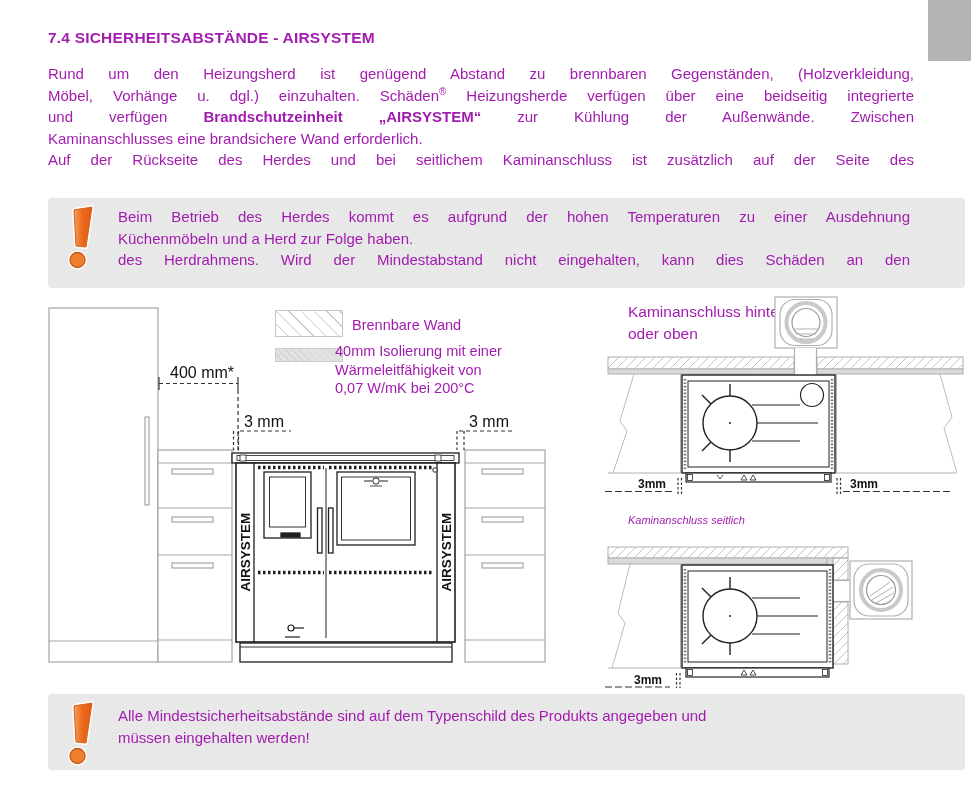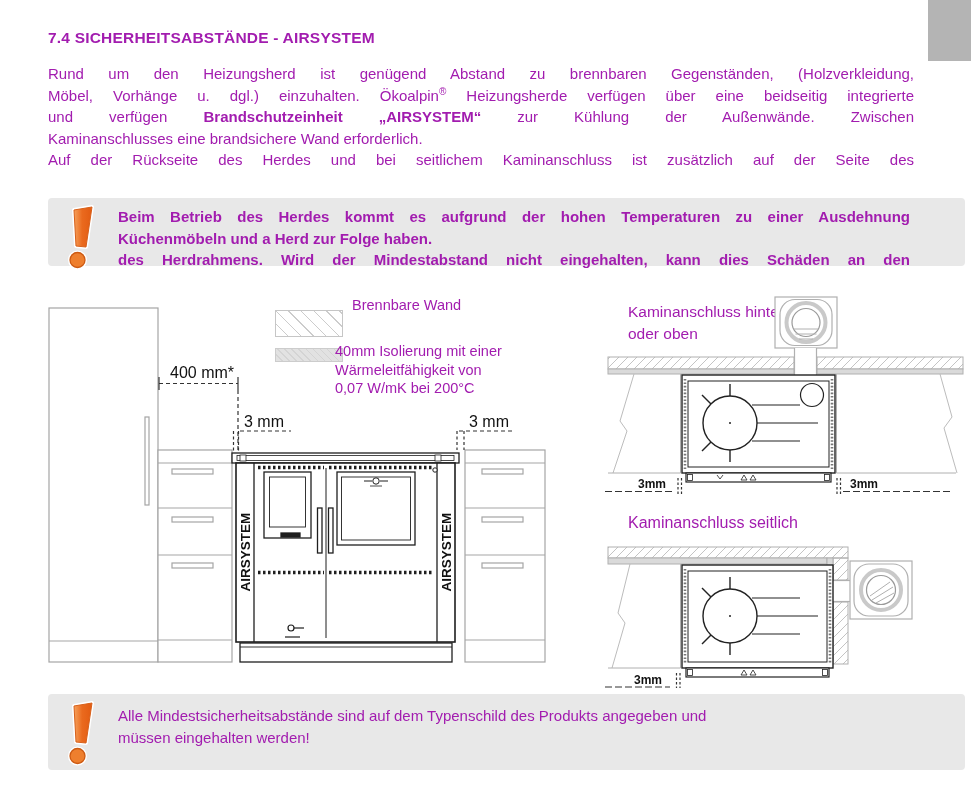--- a/index.html
+++ b/index.html
@@ -6,51 +6,51 @@
   .page{position:relative;width:971px;height:795px;background:#ffffff;
         font-family:"Liberation Sans",sans-serif;color:#a21caf;overflow:hidden;}
   .corner-tab{position:absolute;top:0;right:0;width:43px;height:61px;background:#b4b4b4;}
   .heading{position:absolute;left:48px;top:29px;margin:0;font-size:15.5px;font-weight:bold;letter-spacing:.2px;}
   .intro{position:absolute;left:48px;top:63px;width:866px;font-size:15px;line-height:21.5px;}
   .tl{display:block;}
   .just{text-align:justify;text-align-last:justify;}
   .b{font-weight:bold;}
   .sup{vertical-align:super;font-size:10px;line-height:0;}
   .warnbox{position:absolute;left:48px;width:917px;background:#e8e8e8;border-radius:4px;}
-  #warnbox1{top:198px;height:68px;font-weight:bold;}
+  #warnbox1{top:198px;height:90px;}
   #warnbox2{top:694px;height:76px;}
   .warn-icon{position:absolute;left:12px;top:6px;width:44px;height:68px;}
   .warn-text{position:absolute;left:70px;top:8px;width:792px;font-size:15px;line-height:21.5px;}
   #warnbox2 .warn-text{top:11px;}
   .figure{position:absolute;left:0;top:295px;width:971px;height:399px;}
   .svgA{position:absolute;left:48px;top:5px;}
   .svgB{position:absolute;left:600px;top:0;}
   .svgC{position:absolute;left:600px;top:243px;}
   .legend-swatch1{position:absolute;left:275px;top:15px;width:66px;height:25px;border:1px solid #c6c6c6;
         background:repeating-linear-gradient(45deg,#ffffff 0,#ffffff 8px,#cccccc 8px,#cccccc 9px);}
   .legend-swatch2{position:absolute;left:275px;top:53px;width:66px;height:12px;border:1px solid #cccccc;
         background:repeating-linear-gradient(45deg,#e2e2e2 0,#e2e2e2 4px,#d4d4d4 4px,#d4d4d4 5px);}
-  .legend-label1{position:absolute;left:352px;top:2px;font-size:14.5px;}
+  .legend-label1{position:absolute;left:352px;top:22px;font-size:14.5px;}
   .legend-label2{position:absolute;left:335px;top:47px;font-size:14.5px;line-height:18.5px;}
   .kamin-h1{position:absolute;left:628px;top:6px;width:165px;font-size:15.5px;line-height:21.5px;}
-  .kamin-h2{position:absolute;left:628px;top:219px;width:300px;font-size:16px;}
+  .kamin-h2{position:absolute;left:628px;top:219px;width:300px;font-size:11px;font-style:italic;}
   svg text{font-family:"Liberation Sans",sans-serif;}
 </style>
 </head>
 <body>
 
 <div class="page">
 
   <div class="corner-tab"></div>
 
   <h1 class="heading">7.4 SICHERHEITSABSTÄNDE - AIRSYSTEM</h1>
 
   <div class="intro" id="intro">
       <div class="tl just"><span>Rund um den Heizungsherd ist genügend Abstand zu brennbaren Gegenständen, (Holzverkleidung,</span></div>
-      <div class="tl just"><span>Möbel, Vorhänge u. dgl.) einzuhalten. Ökoalpin</span><span class="sup">®</span><span> Heizungsherde verfügen über eine beidseitig integrierte</span></div>
+      <div class="tl just"><span>Möbel, Vorhänge u. dgl.) einzuhalten. Schäden</span><span class="sup">®</span><span> Heizungsherde verfügen über eine beidseitig integrierte</span></div>
       <div class="tl just"><span>und verfügen </span><span class="b">Brandschutzeinheit „AIRSYSTEM“</span><span> zur Kühlung der Außenwände. Zwischen</span></div>
       <div class="tl"><span>Kaminanschlusses eine brandsichere Wand erforderlich.</span></div>
       <div class="tl just"><span>Auf der Rückseite des Herdes und bei seitlichem Kaminanschluss ist zusätzlich auf der Seite des</span></div>
     </div>
 
   <div class="warnbox" id="warnbox1">
     <svg class="warn-icon" viewBox="0 0 44 68">
       <defs>
         <linearGradient id="og1" x1="0" y1="0" x2="1" y2="0">
           <stop offset="0" stop-color="#f6a15c"></stop>

